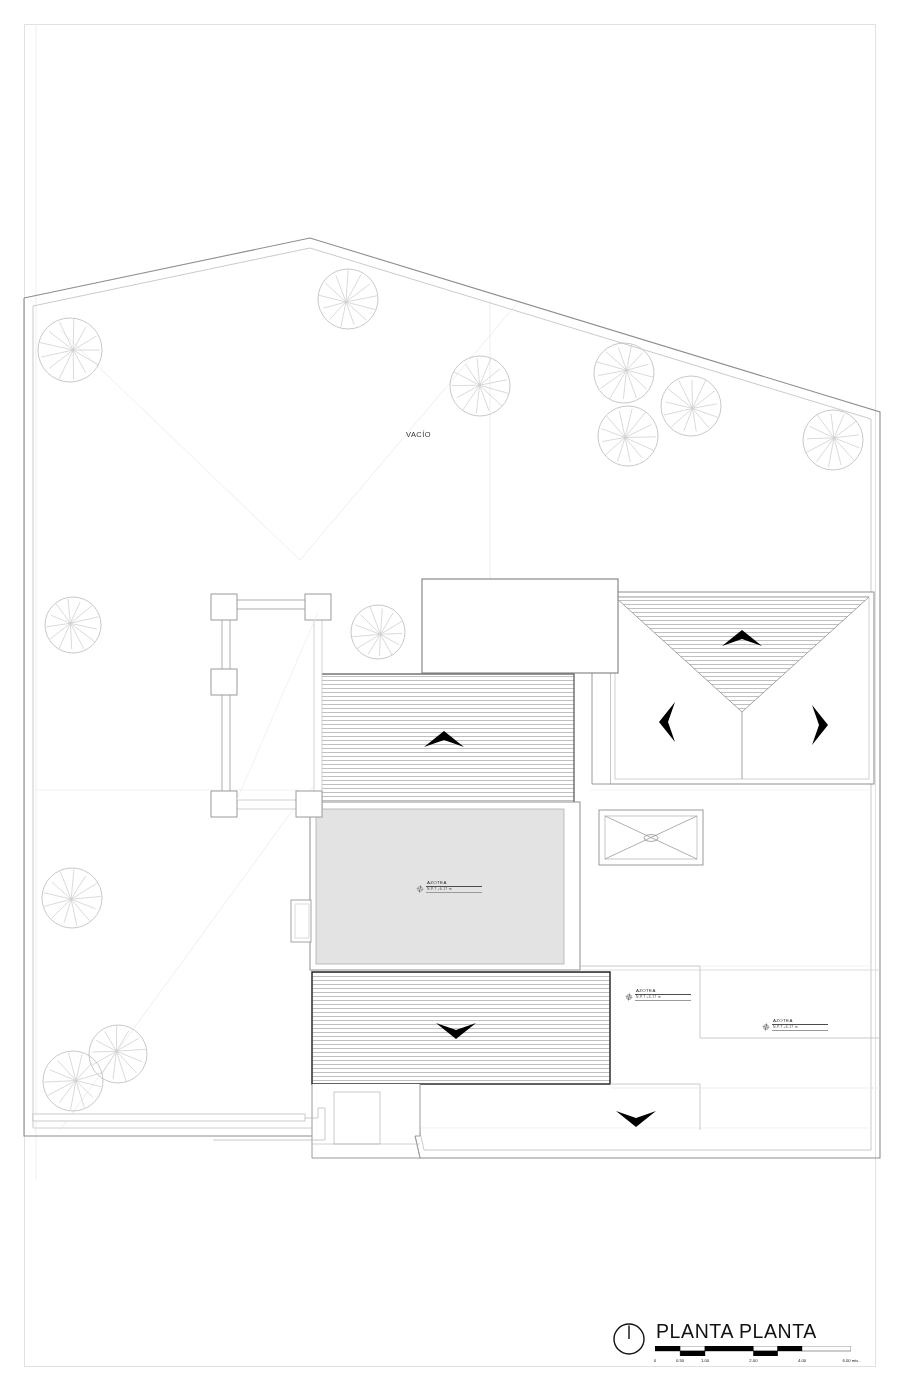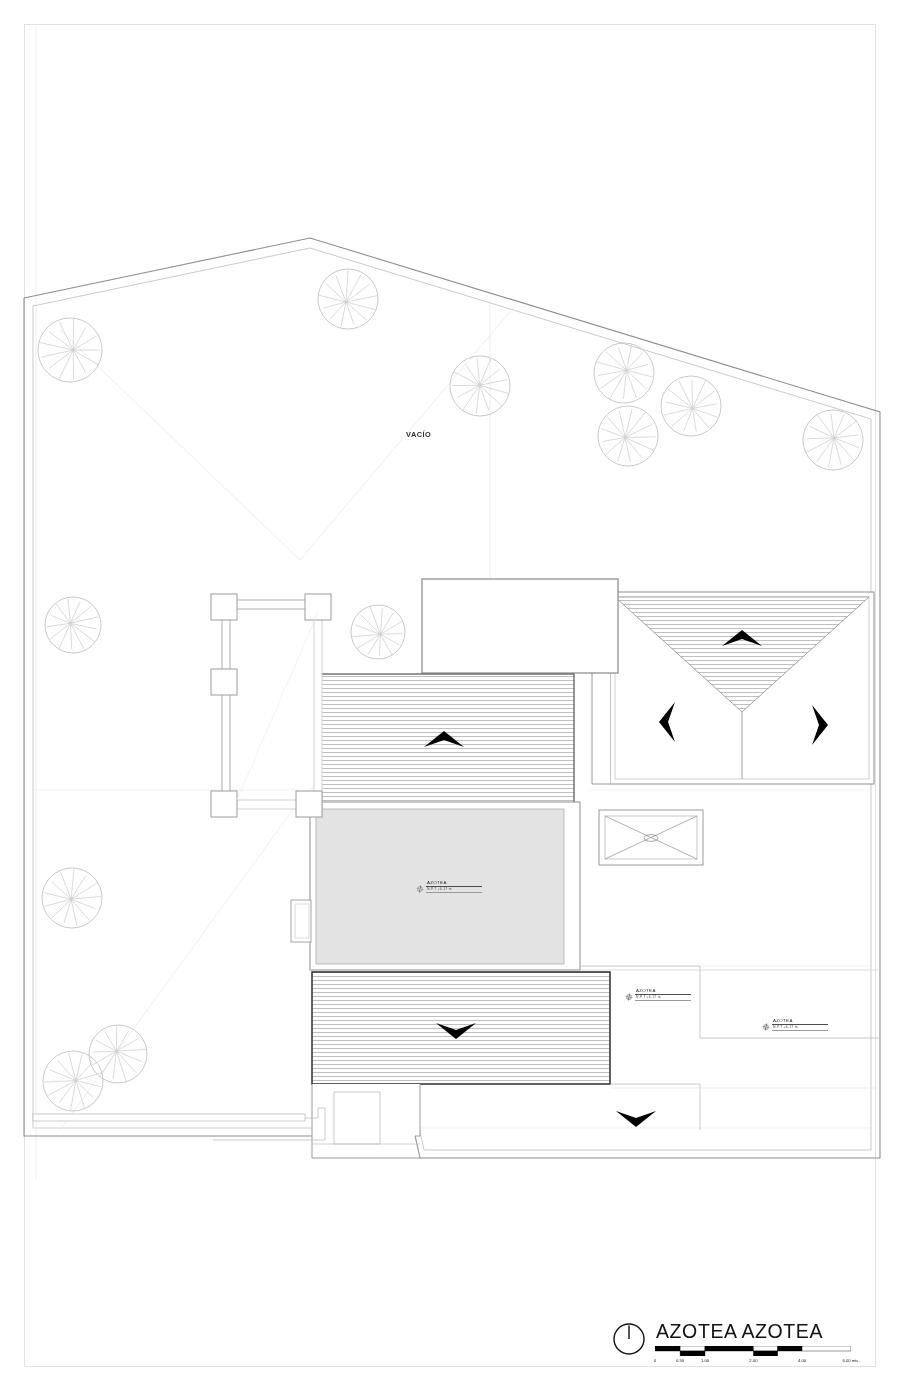--- a/index.html
+++ b/index.html
@@ -80,21 +80,20 @@
     color: #1a1a1a;
     white-space: nowrap;
     transform: translateX(-50%);
     font-family: "Liberation Sans", sans-serif;
   }
   
   .plan-label {
     position: absolute;
     white-space: nowrap;
     font-family: "Liberation Sans", sans-serif;
-    font-weight: bold;
   }
   #vacio-label {
     left: 406px;
     top: 430px;
     font-size: 7.4px;
     letter-spacing: 0.5px;
     color: #303030;
   }
   .azotea-tag {
     position: absolute;
@@ -516,21 +515,21 @@
       </div>
     </div>
 
   <div id="title-block">
 
     <svg id="compass" viewBox="0 0 34 34">
       <circle cx="17" cy="17" r="15" fill="#ffffff" stroke="#111111" stroke-width="1.4"></circle>
       <line x1="17" y1="17" x2="17" y2="3.5" stroke="#111111" stroke-width="1.4"></line>
     </svg>
 
-    <div id="plan-title">AZOTEA AZOTEA</div>
+    <div id="plan-title">PLANTA PLANTA</div>
 
     <svg id="scale-bar" viewBox="0 0 196 10" preserveAspectRatio="none">
         <rect x="0.00" y="0" width="25.09" height="5" fill="#000000" stroke="#000000" stroke-width="0.4"></rect>
         <rect x="25.09" y="0" width="24.89" height="5" fill="#ffffff" stroke="#000000" stroke-width="0.4"></rect>
         <rect x="49.98" y="0" width="48.41" height="5" fill="#000000" stroke="#000000" stroke-width="0.4"></rect>
         <rect x="98.39" y="0" width="24.30" height="5" fill="#ffffff" stroke="#000000" stroke-width="0.4"></rect>
         <rect x="122.70" y="0" width="24.30" height="5" fill="#000000" stroke="#000000" stroke-width="0.4"></rect>
         <rect x="147.00" y="0" width="49.00" height="5" fill="#ffffff" stroke="#000000" stroke-width="0.4"></rect>
         <rect x="25.09" y="5" width="24.89" height="5" fill="#000000" stroke="#000000" stroke-width="0.4"></rect>
         <rect x="98.39" y="5" width="24.30" height="5" fill="#000000" stroke="#000000" stroke-width="0.4"></rect>

